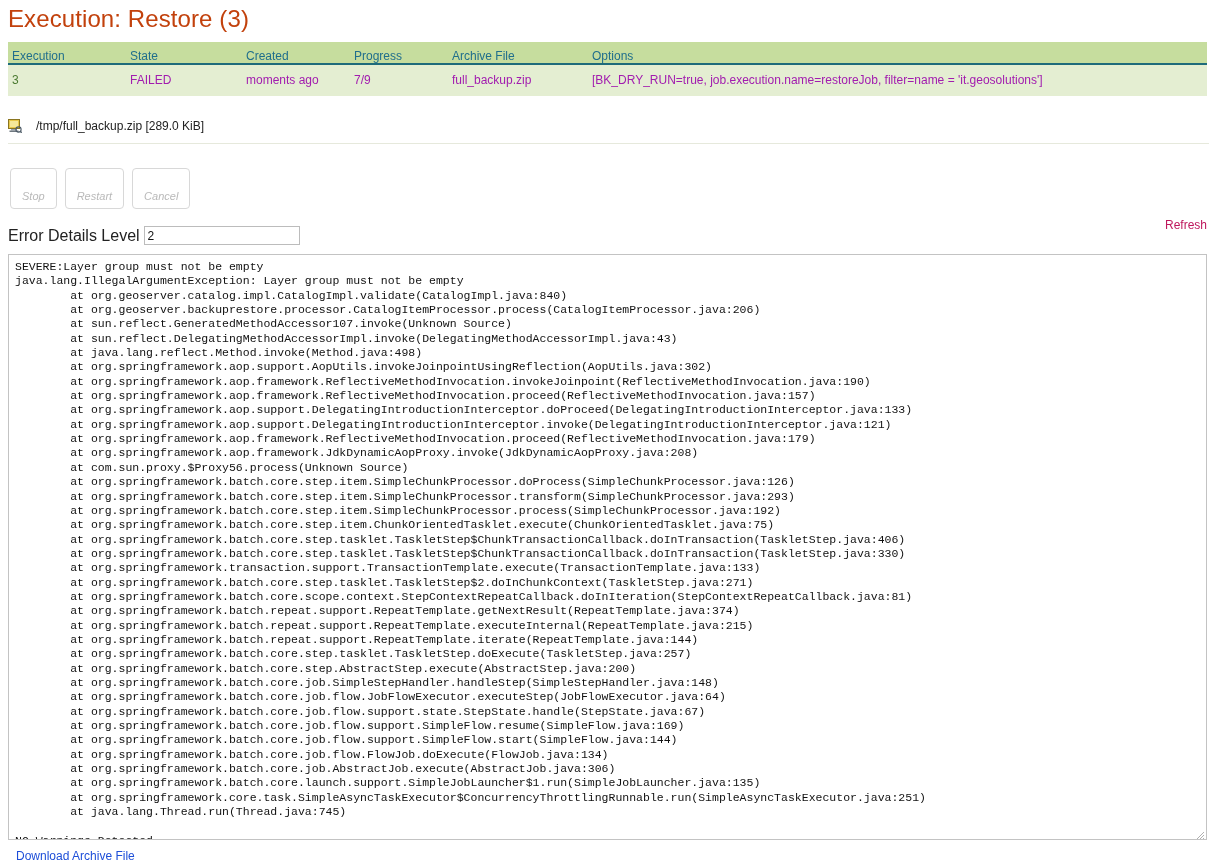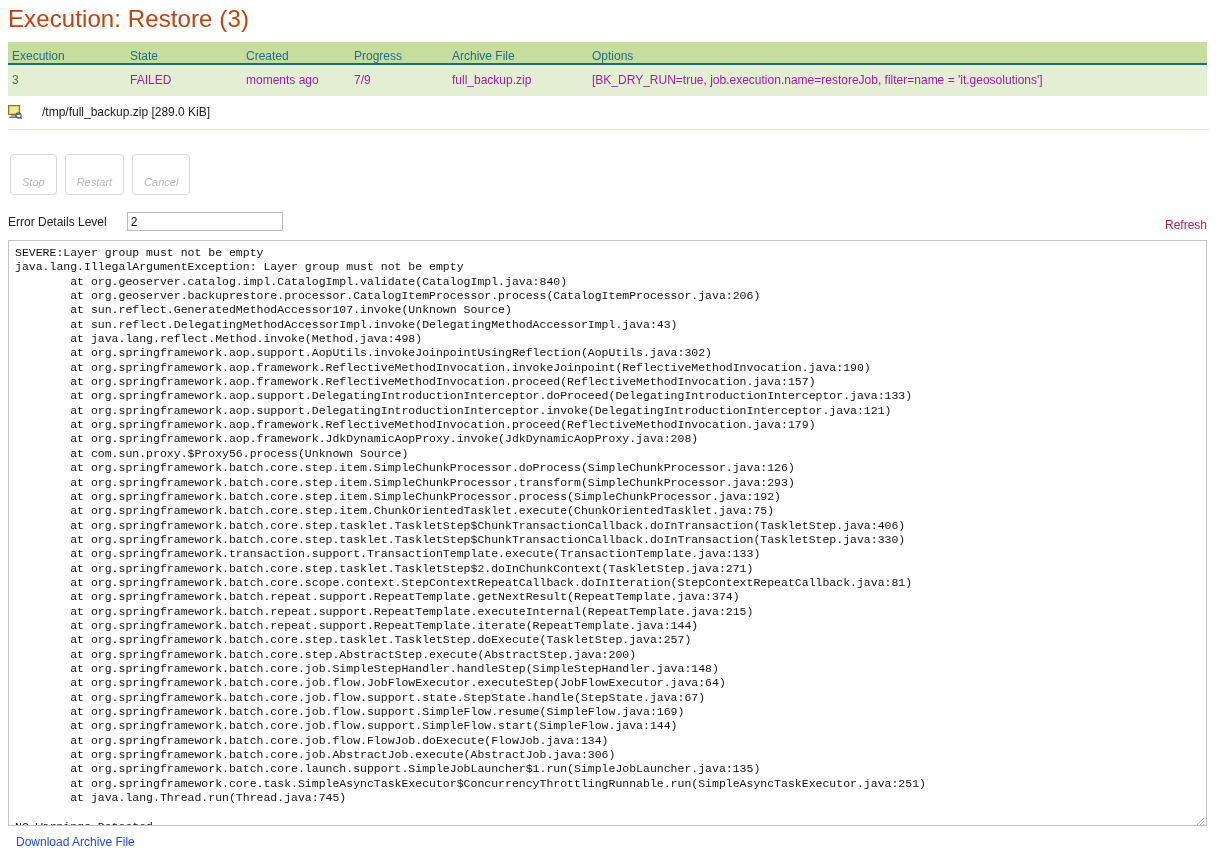--- a/index.html
+++ b/index.html
@@ -56,26 +56,26 @@
   .exec-table tbody td.exec-id { color: #4b7a31; }
   .col-exec   { width: 110px; }
   .col-state  { width: 108px; }
   .col-created{ width: 100px; }
   .col-prog   { width: 90px; }
   .col-arch   { width: 132px; }
   .col-opts   { width: auto; }
 
   
   .archive-line {
-    margin: 7px 0 0 8px;
+    margin: 21px 0 0 8px;
     font-size: 12px;
     color: #222;
     display: flex;
     align-items: center;
-    gap: 20px;
+    gap: 14px;
     height: 18px;
   }
   .file-icon {
     width: 14px; height: 14px;
     display: inline-block;
     position: relative;
     flex: 0 0 14px;
   }
   .divider {
     margin: 8px 8px 0 8px;
@@ -106,23 +106,23 @@
   }
 
   
   .level-row {
     margin: 16px 0 0 8px;
     display: flex;
     align-items: center;
     height: 21px;
   }
   .level-label {
-    font-size: 12px;
+    font-size: 16px;
     color: #222;
-    margin-right: 20px;
+    margin-right: 4px;
   }
   .level-input {
     width: 156px;
     height: 19px;
     box-sizing: border-box;
     border: 1px solid #bcbcbc;
     font-family: "Liberation Sans", sans-serif;
     font-size: 12px;
     color: #111;
     padding: 1px 3px;

